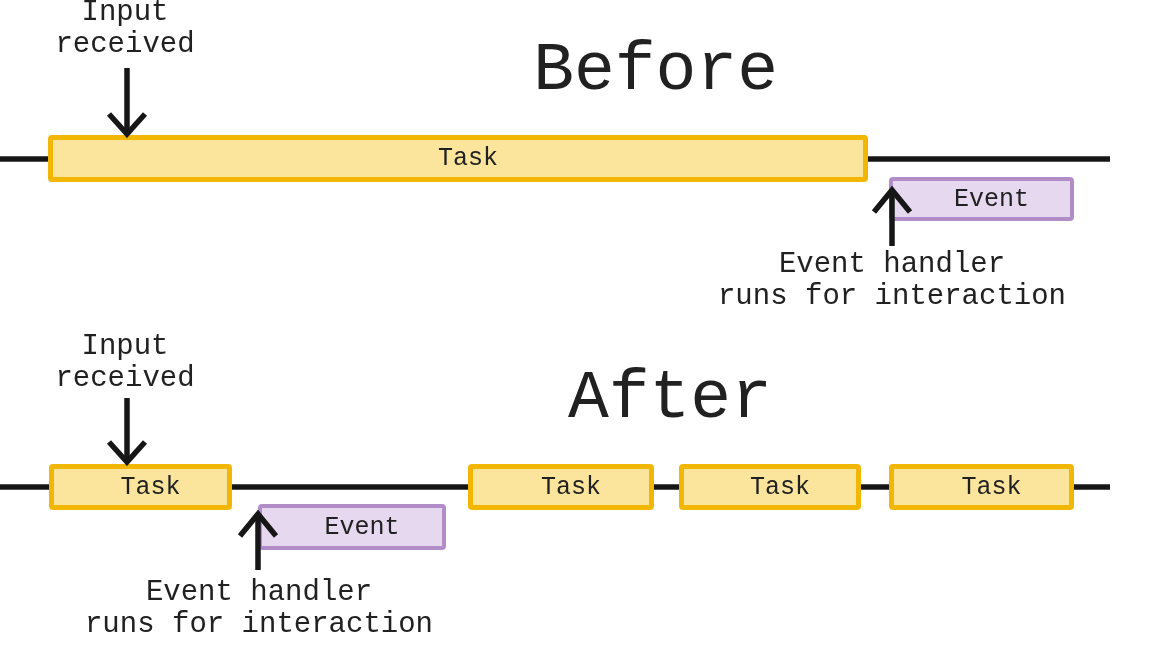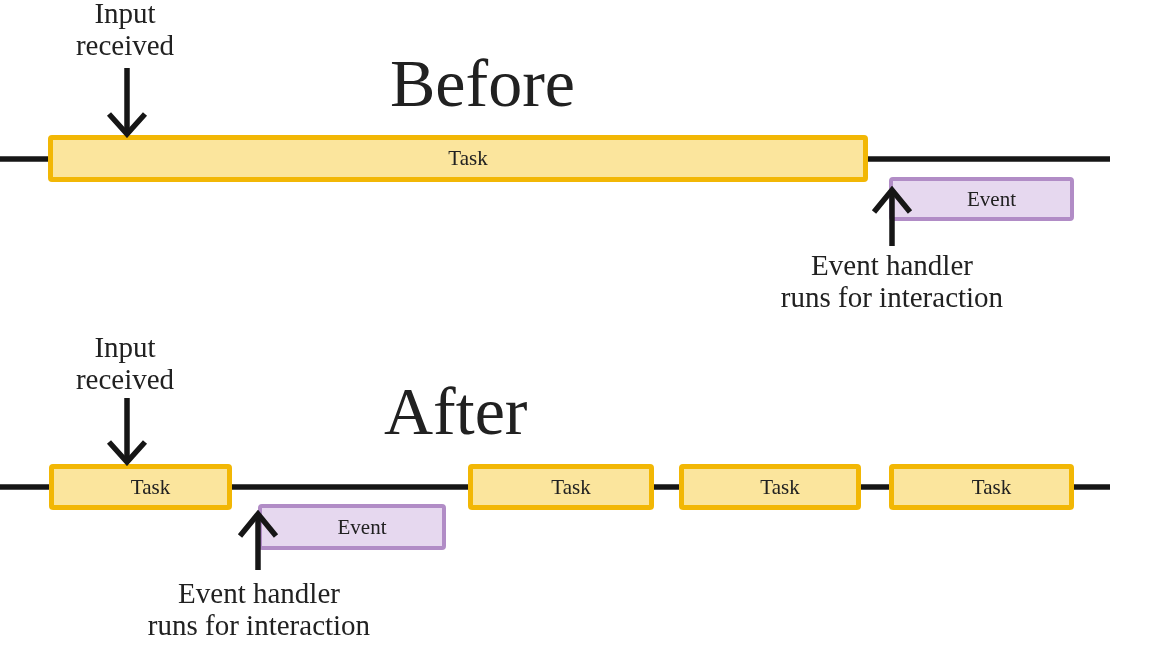--- a/index.html
+++ b/index.html
@@ -5,36 +5,36 @@
   html, body {
     margin: 0;
     padding: 0;
     background: #ffffff;
   }
   .diagram {
     position: relative;
     width: 1110px;
     height: 647px;
     background: var(--background, #ffffff);
-    font-family: Liberation Serif, serif;
+    font-family: Liberation Mono, monospace;
     color: var(--text, #212121);
     overflow: hidden;
   }
   .lbl {
     position: absolute;
     text-align: center;
     font-size: 29px;
     line-height: 32px;
     color: var(--text, #212121);
     white-space: pre-line;
   }
   .title {
     position: absolute;
-    margin: 12px;
-    text-align: left;
+    margin: 0;
+    text-align: right;
     font-size: 68px;
     line-height: 68px;
     font-weight: 500;
     color: var(--text, #212121);
   }
   .timeline {
     position: absolute;
     left: 0;
     width: 1155px;
     height: 52px;
@@ -55,21 +55,21 @@
     stroke-width: 5.5;
     fill: none;
     stroke-miterlimit: 10;
   }
   .box {
     position: absolute;
     box-sizing: border-box;
     display: flex;
     align-items: center;
     justify-content: center;
-    font-size: 21px;
+    font-size: 25px;
     border-radius: 4px;
     z-index: 2;
     color: var(--text, #212121);
     padding-left: 20px;
   }
   .task {
     background: var(--task-fill, #FBE59D);
     border: 5px solid var(--task-border, #F2B705);
   }
   .event {

